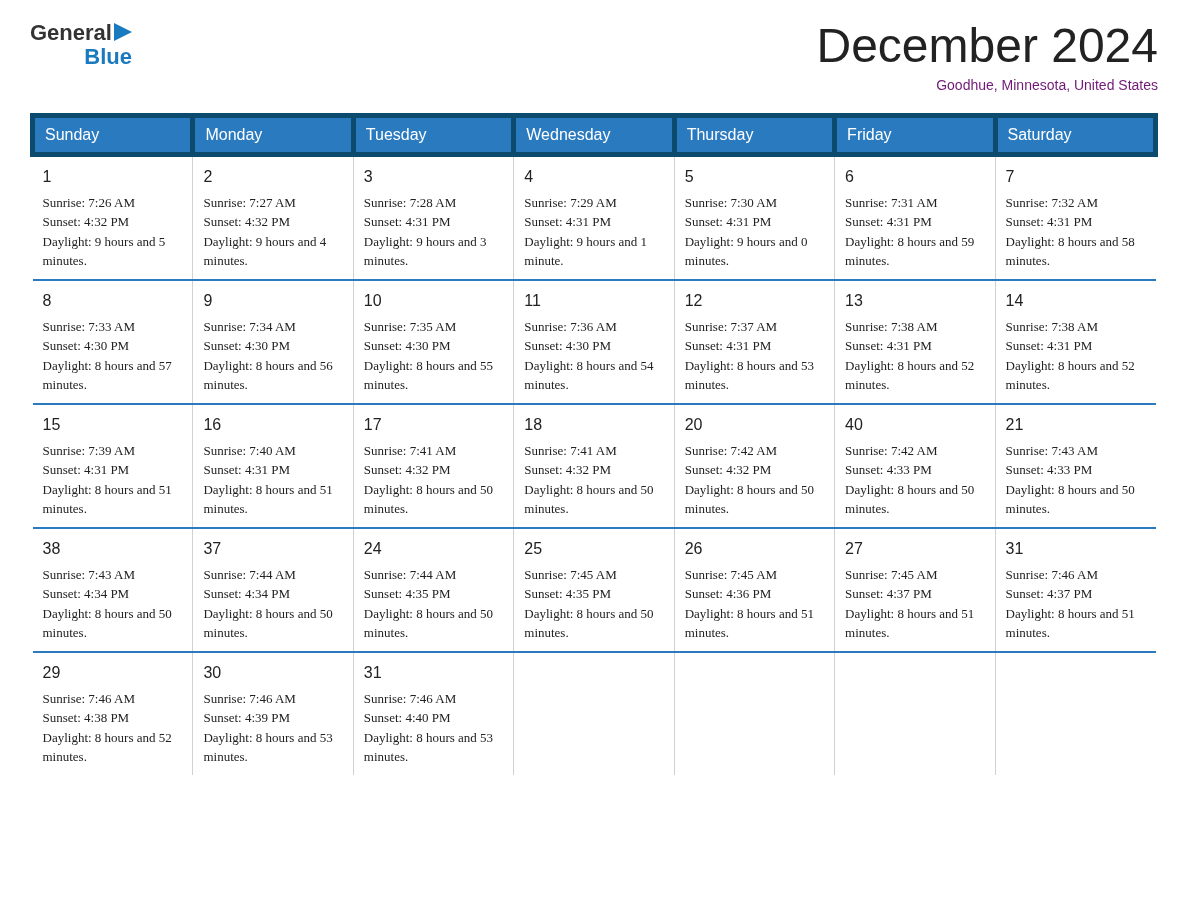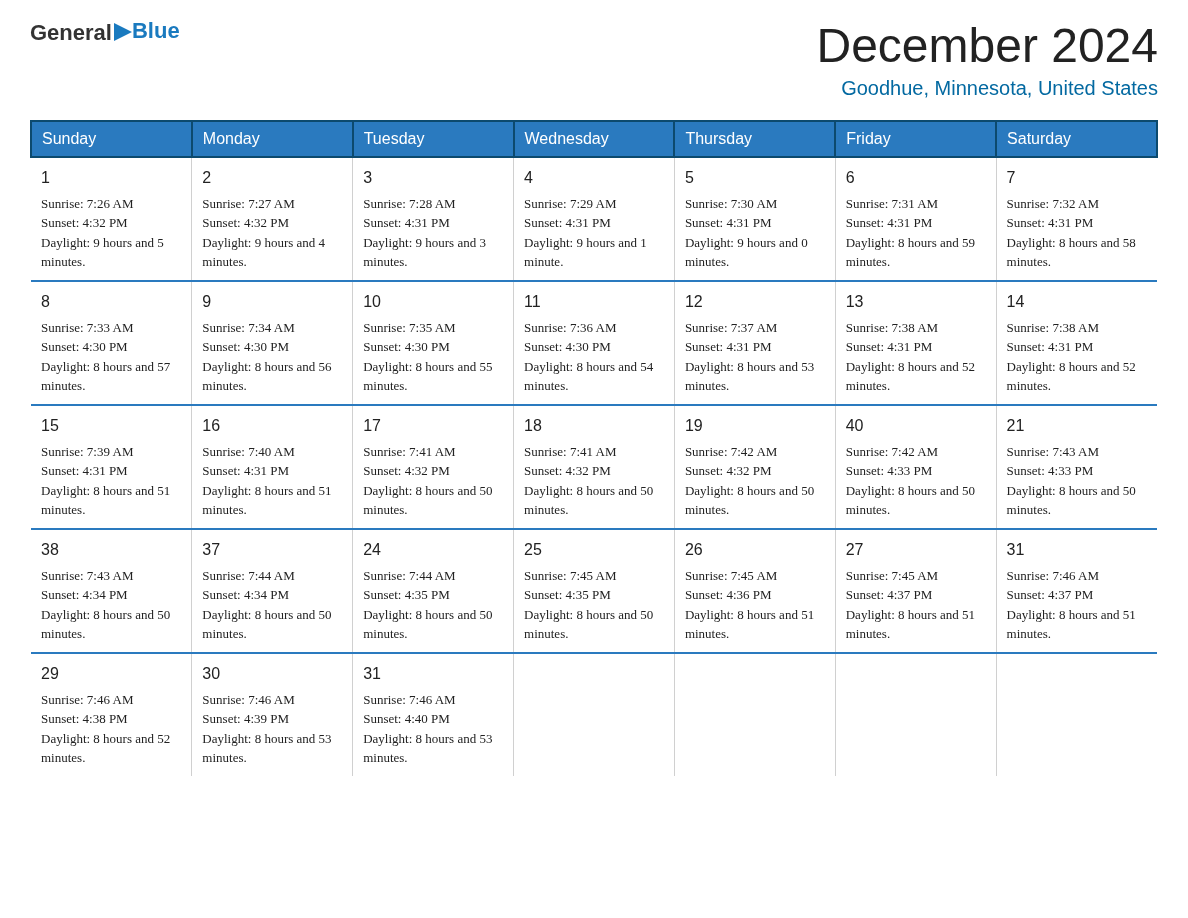--- a/index.html
+++ b/index.html
@@ -11,56 +11,56 @@
       padding: 20px 30px;
     }
     .header {
       display: flex;
       justify-content: space-between;
       align-items: flex-start;
       margin-bottom: 20px;
     }
     .logo-wrapper {
       display: flex;
-      flex-direction: row;
-      align-items: flex-start;
+      flex-direction: column;
+      align-items: flex-end;
     }
     .logo-line1 {
       display: flex;
       align-items: center;
     }
     .title-section {
       text-align: right;
     }
     .calendar-title {
       font-size: 48px;
       font-weight: normal;
       color: #222;
       line-height: 1.1;
     }
     .calendar-subtitle {
-      font-size: 20px;
-      color: #0369a1;
+      font-size: 14px;
+      color: #701a75;
       margin-top: 4px;
     }
     table {
       width: 100%;
       border-collapse: collapse;
       table-layout: fixed;
     }
     thead tr {
       background-color: #2a7abf;
     }
     thead th {
       color: #fff;
       font-size: 16px;
       font-weight: normal;
       text-align: left;
       padding: 8px 10px;
-      border: 2px solid #0c4a6e;
+      border: 5px solid #0c4a6e;
     }
     tbody tr {
       border-top: 2px solid #2a7abf;
     }
     tbody td {
       vertical-align: top;
       padding: 8px 10px;
       font-size: 13px;
       color: #222;
       border-left: 1px solid #d0d0d0;
@@ -135,21 +135,21 @@
         <td><span class="day-number">11</span><span class="day-info">Sunrise: 7:36 AM<br>Sunset: 4:30 PM<br>Daylight: 8 hours and 54 minutes.</span></td>
         <td><span class="day-number">12</span><span class="day-info">Sunrise: 7:37 AM<br>Sunset: 4:31 PM<br>Daylight: 8 hours and 53 minutes.</span></td>
         <td><span class="day-number">13</span><span class="day-info">Sunrise: 7:38 AM<br>Sunset: 4:31 PM<br>Daylight: 8 hours and 52 minutes.</span></td>
         <td><span class="day-number">14</span><span class="day-info">Sunrise: 7:38 AM<br>Sunset: 4:31 PM<br>Daylight: 8 hours and 52 minutes.</span></td>
       </tr>
       <tr>
         <td><span class="day-number">15</span><span class="day-info">Sunrise: 7:39 AM<br>Sunset: 4:31 PM<br>Daylight: 8 hours and 51 minutes.</span></td>
         <td><span class="day-number">16</span><span class="day-info">Sunrise: 7:40 AM<br>Sunset: 4:31 PM<br>Daylight: 8 hours and 51 minutes.</span></td>
         <td><span class="day-number">17</span><span class="day-info">Sunrise: 7:41 AM<br>Sunset: 4:32 PM<br>Daylight: 8 hours and 50 minutes.</span></td>
         <td><span class="day-number">18</span><span class="day-info">Sunrise: 7:41 AM<br>Sunset: 4:32 PM<br>Daylight: 8 hours and 50 minutes.</span></td>
-        <td><span class="day-number">19</span><span class="day-info">Sunrise: 7:42 AM<br>Sunset: 4:32 PM<br>Daylight: 8 hours and 50 minutes.</span></td>
+        <td><span class="day-number">20</span><span class="day-info">Sunrise: 7:42 AM<br>Sunset: 4:32 PM<br>Daylight: 8 hours and 50 minutes.</span></td>
         <td><span class="day-number">40</span><span class="day-info">Sunrise: 7:42 AM<br>Sunset: 4:33 PM<br>Daylight: 8 hours and 50 minutes.</span></td>
         <td><span class="day-number">21</span><span class="day-info">Sunrise: 7:43 AM<br>Sunset: 4:33 PM<br>Daylight: 8 hours and 50 minutes.</span></td>
       </tr>
       <tr>
         <td><span class="day-number">38</span><span class="day-info">Sunrise: 7:43 AM<br>Sunset: 4:34 PM<br>Daylight: 8 hours and 50 minutes.</span></td>
         <td><span class="day-number">37</span><span class="day-info">Sunrise: 7:44 AM<br>Sunset: 4:34 PM<br>Daylight: 8 hours and 50 minutes.</span></td>
         <td><span class="day-number">24</span><span class="day-info">Sunrise: 7:44 AM<br>Sunset: 4:35 PM<br>Daylight: 8 hours and 50 minutes.</span></td>
         <td><span class="day-number">25</span><span class="day-info">Sunrise: 7:45 AM<br>Sunset: 4:35 PM<br>Daylight: 8 hours and 50 minutes.</span></td>
         <td><span class="day-number">26</span><span class="day-info">Sunrise: 7:45 AM<br>Sunset: 4:36 PM<br>Daylight: 8 hours and 51 minutes.</span></td>
         <td><span class="day-number">27</span><span class="day-info">Sunrise: 7:45 AM<br>Sunset: 4:37 PM<br>Daylight: 8 hours and 51 minutes.</span></td>

